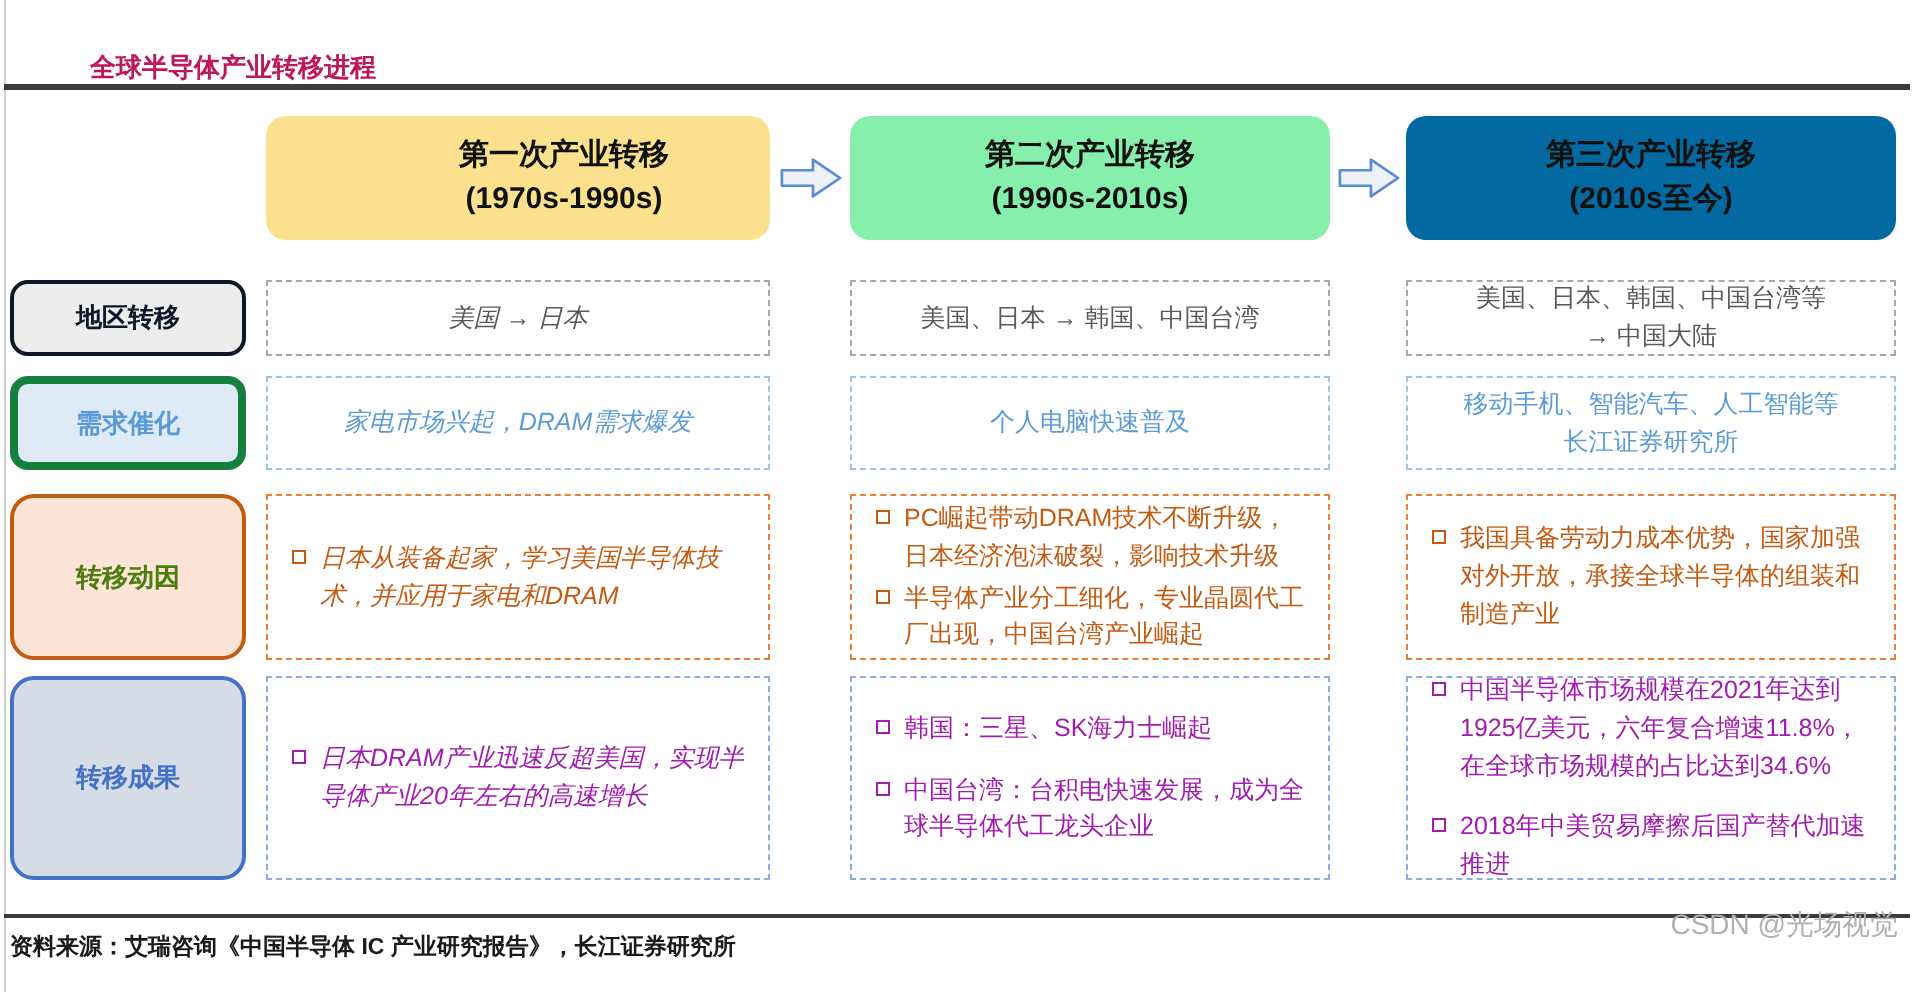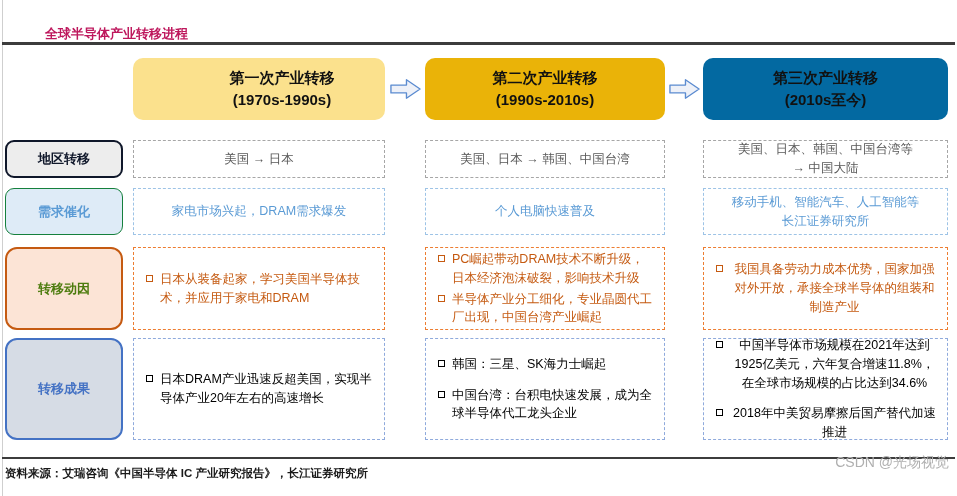--- a/index.html
+++ b/index.html
@@ -28,52 +28,52 @@
     grid-template-rows:62px 20px 38px 10px 47px 12px 83px 8px 102px;
   }
 
   
   .stage-box {
     grid-row:1; border-radius:10px; display:flex; flex-direction:column;
     align-items:center; justify-content:center; text-align:center;
     font-weight:bold; font-size:15px; color:#111; line-height:1.45;
   }
   .stage-1 { grid-column:3; background:#fbe18d;padding-left:46px; }
-  .stage-2 { grid-column:5; background:#eab308; }
+  .stage-2 { grid-column:5; background:#86efac; }
   .stage-3 { grid-column:7; background:#0369a1; }
 
   .arrow-wrap { grid-row:1; display:flex; align-items:center; justify-content:center; }
   .arrow-a { grid-column:4; }
   .arrow-b { grid-column:6; }
 
   
   .row-label {
     grid-column:1; border-radius:9px; display:flex; align-items:center; justify-content:center;
     font-weight:bold; font-size:13px; text-align:center;
   }
   .lab-region { grid-row:3; background:#ededed; border:2px solid #0f172a; color:#0f172a; }
-  .lab-demand { grid-row:5; background:#deebf7; border:1px solid #15803d; color:#5b9bd5; }
+  .lab-demand { grid-row:5; background:#deebf7; border:4px solid #15803d; color:#5b9bd5; }
   .lab-motiv  { grid-row:7; background:#fce4d6; border:2.5px solid #c55a11; color:#4d7c0f; border-radius:12px; }
   .lab-result { grid-row:9; background:#d6dce5; border:2px solid #4472c4; color:#4472c4; border-radius:12px; }
 
   
   .cell {
     display:flex; flex-direction:column; justify-content:center;
     font-size:12.5px; line-height:1.5;
   }
-  .col-1 { grid-column:3; } .col-2 { grid-column:5; } .col-3 { grid-column:7;text-align:center; }
+  .col-1 { grid-column:3;font-style:italic; } .col-2 { grid-column:5; } .col-3 { grid-column:7; }
   .row-region { grid-row:3; } .row-demand { grid-row:5; } .row-motiv { grid-row:7; } .row-result { grid-row:9; }
 
   .cell-center { align-items:center; text-align:center; padding:2px 8px; }
   .cell-list   { padding:4px 8px 4px 12px; gap:2px; }
 
   .c-region { border:1.5px dashed #a6a6a6; color:#595959; }
   .c-demand { border:1.5px dashed #9dc3e6; color:#5b9bd5; }
   .c-motiv  { border:1.5px dashed #ed7d31; color:#c55a11; }
-  .c-result { border:1.5px dashed #8faadc; color:#000000;gap:12px; }
+  .c-result { border:1.5px dashed #8faadc; color:#a21caf;gap:12px; }
 
   .line { display:block; }
 
   .bullet-item { display:flex; align-items:flex-start; }
   .sq {
     flex:none; width:7px; height:7px; border:1.8px solid currentColor;
     margin:5px 7px 0 0; display:inline-block;
   }
   .bt { display:block; }
 </style>

